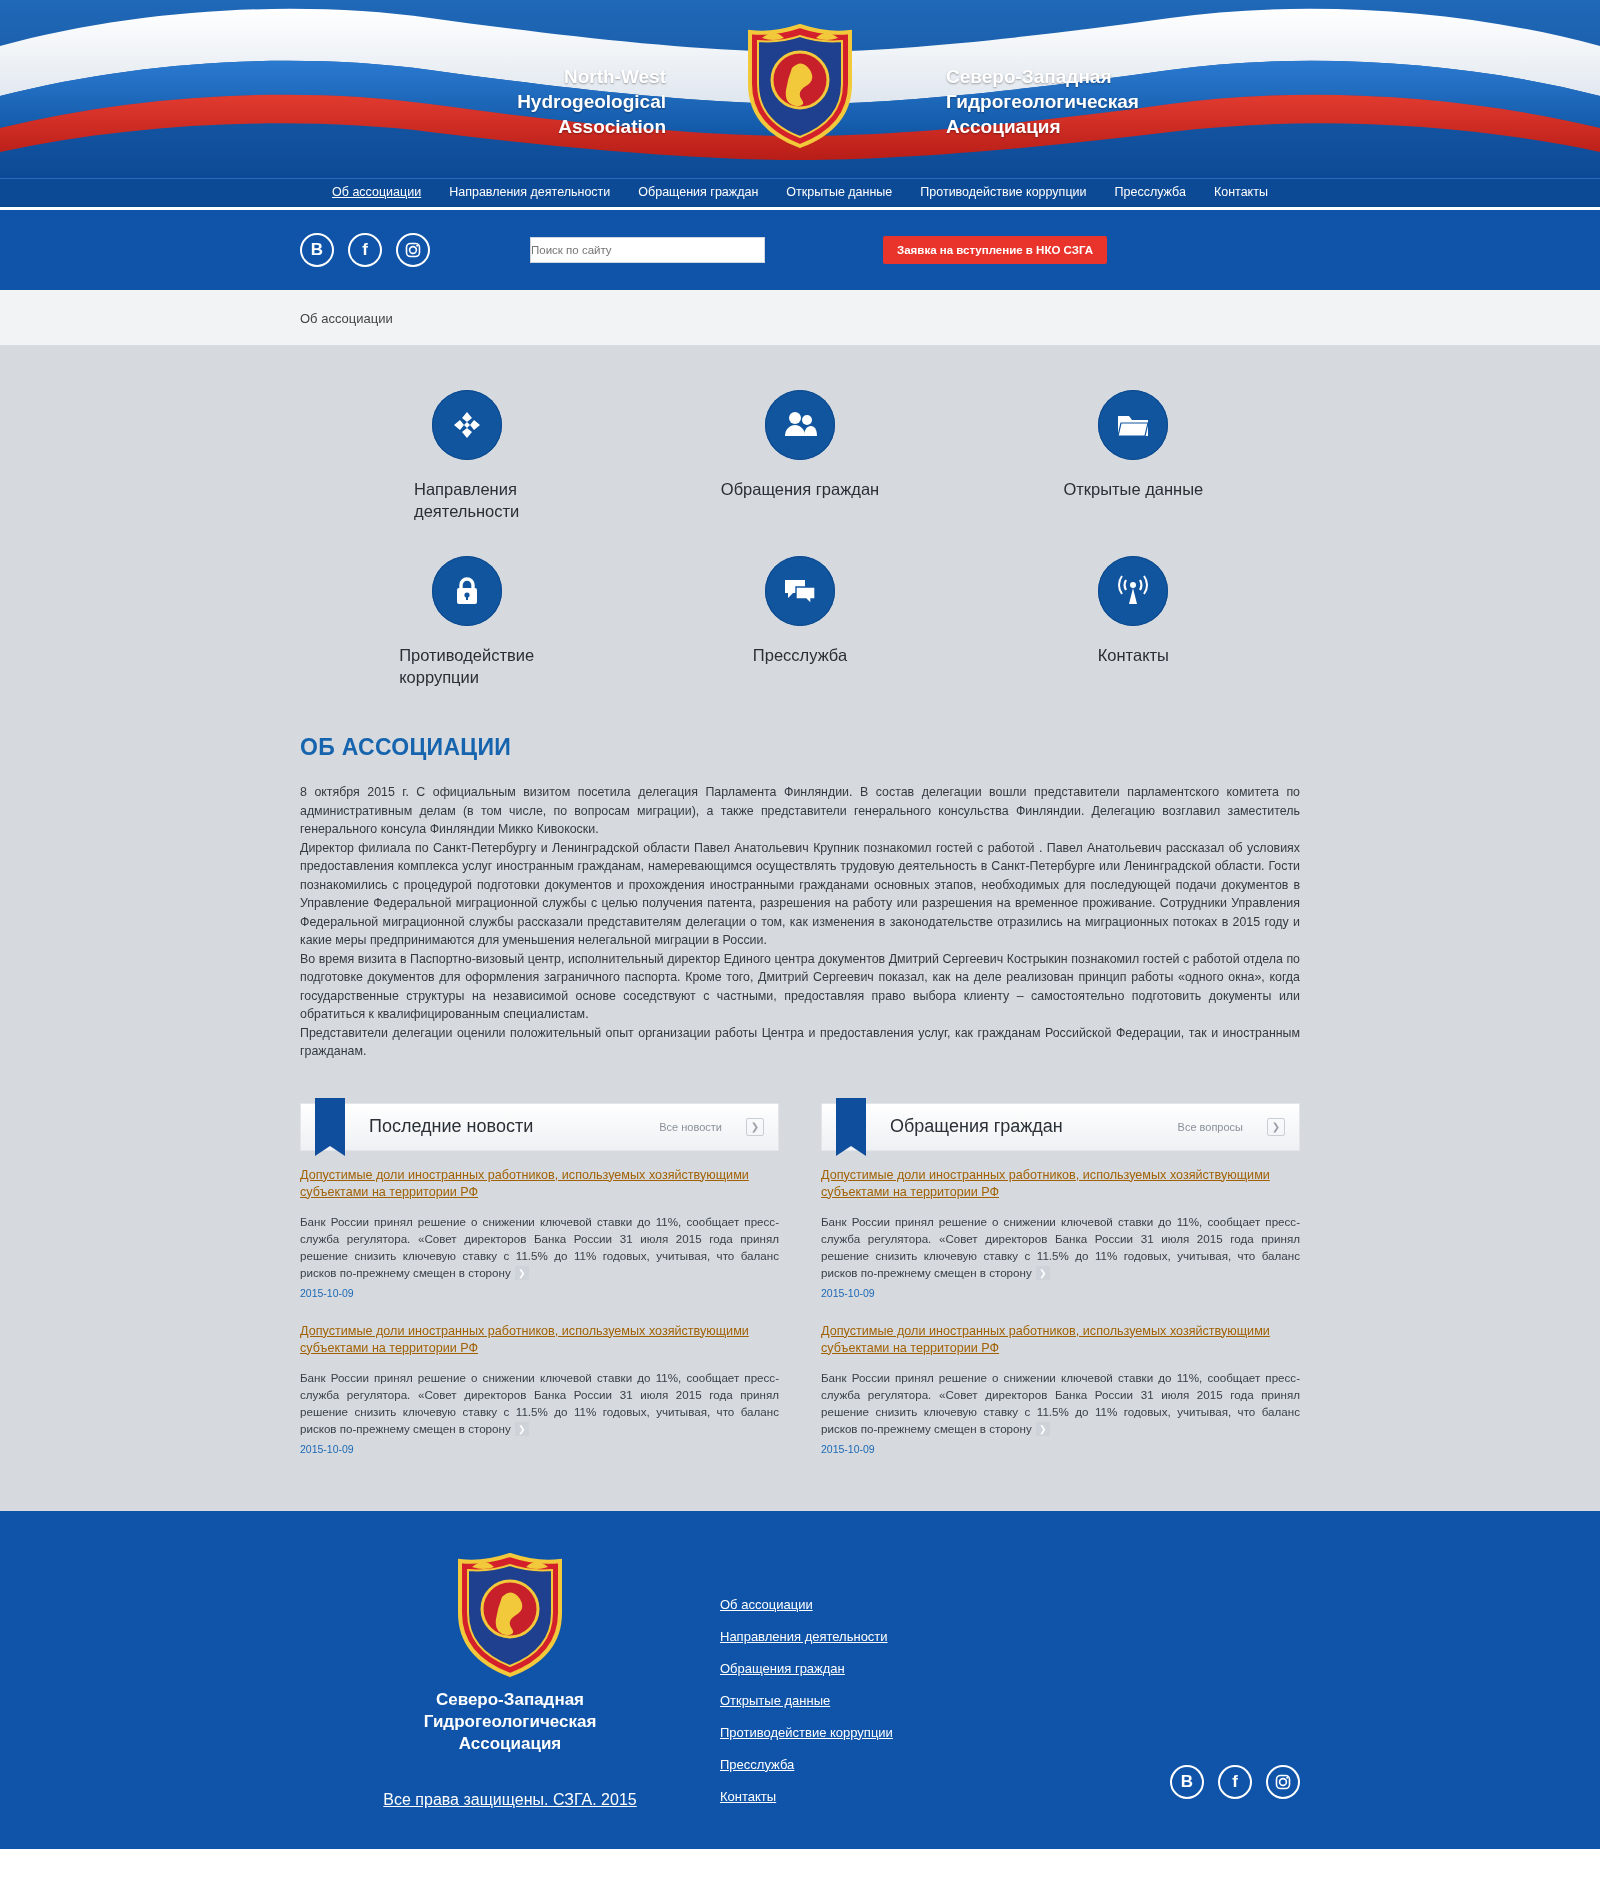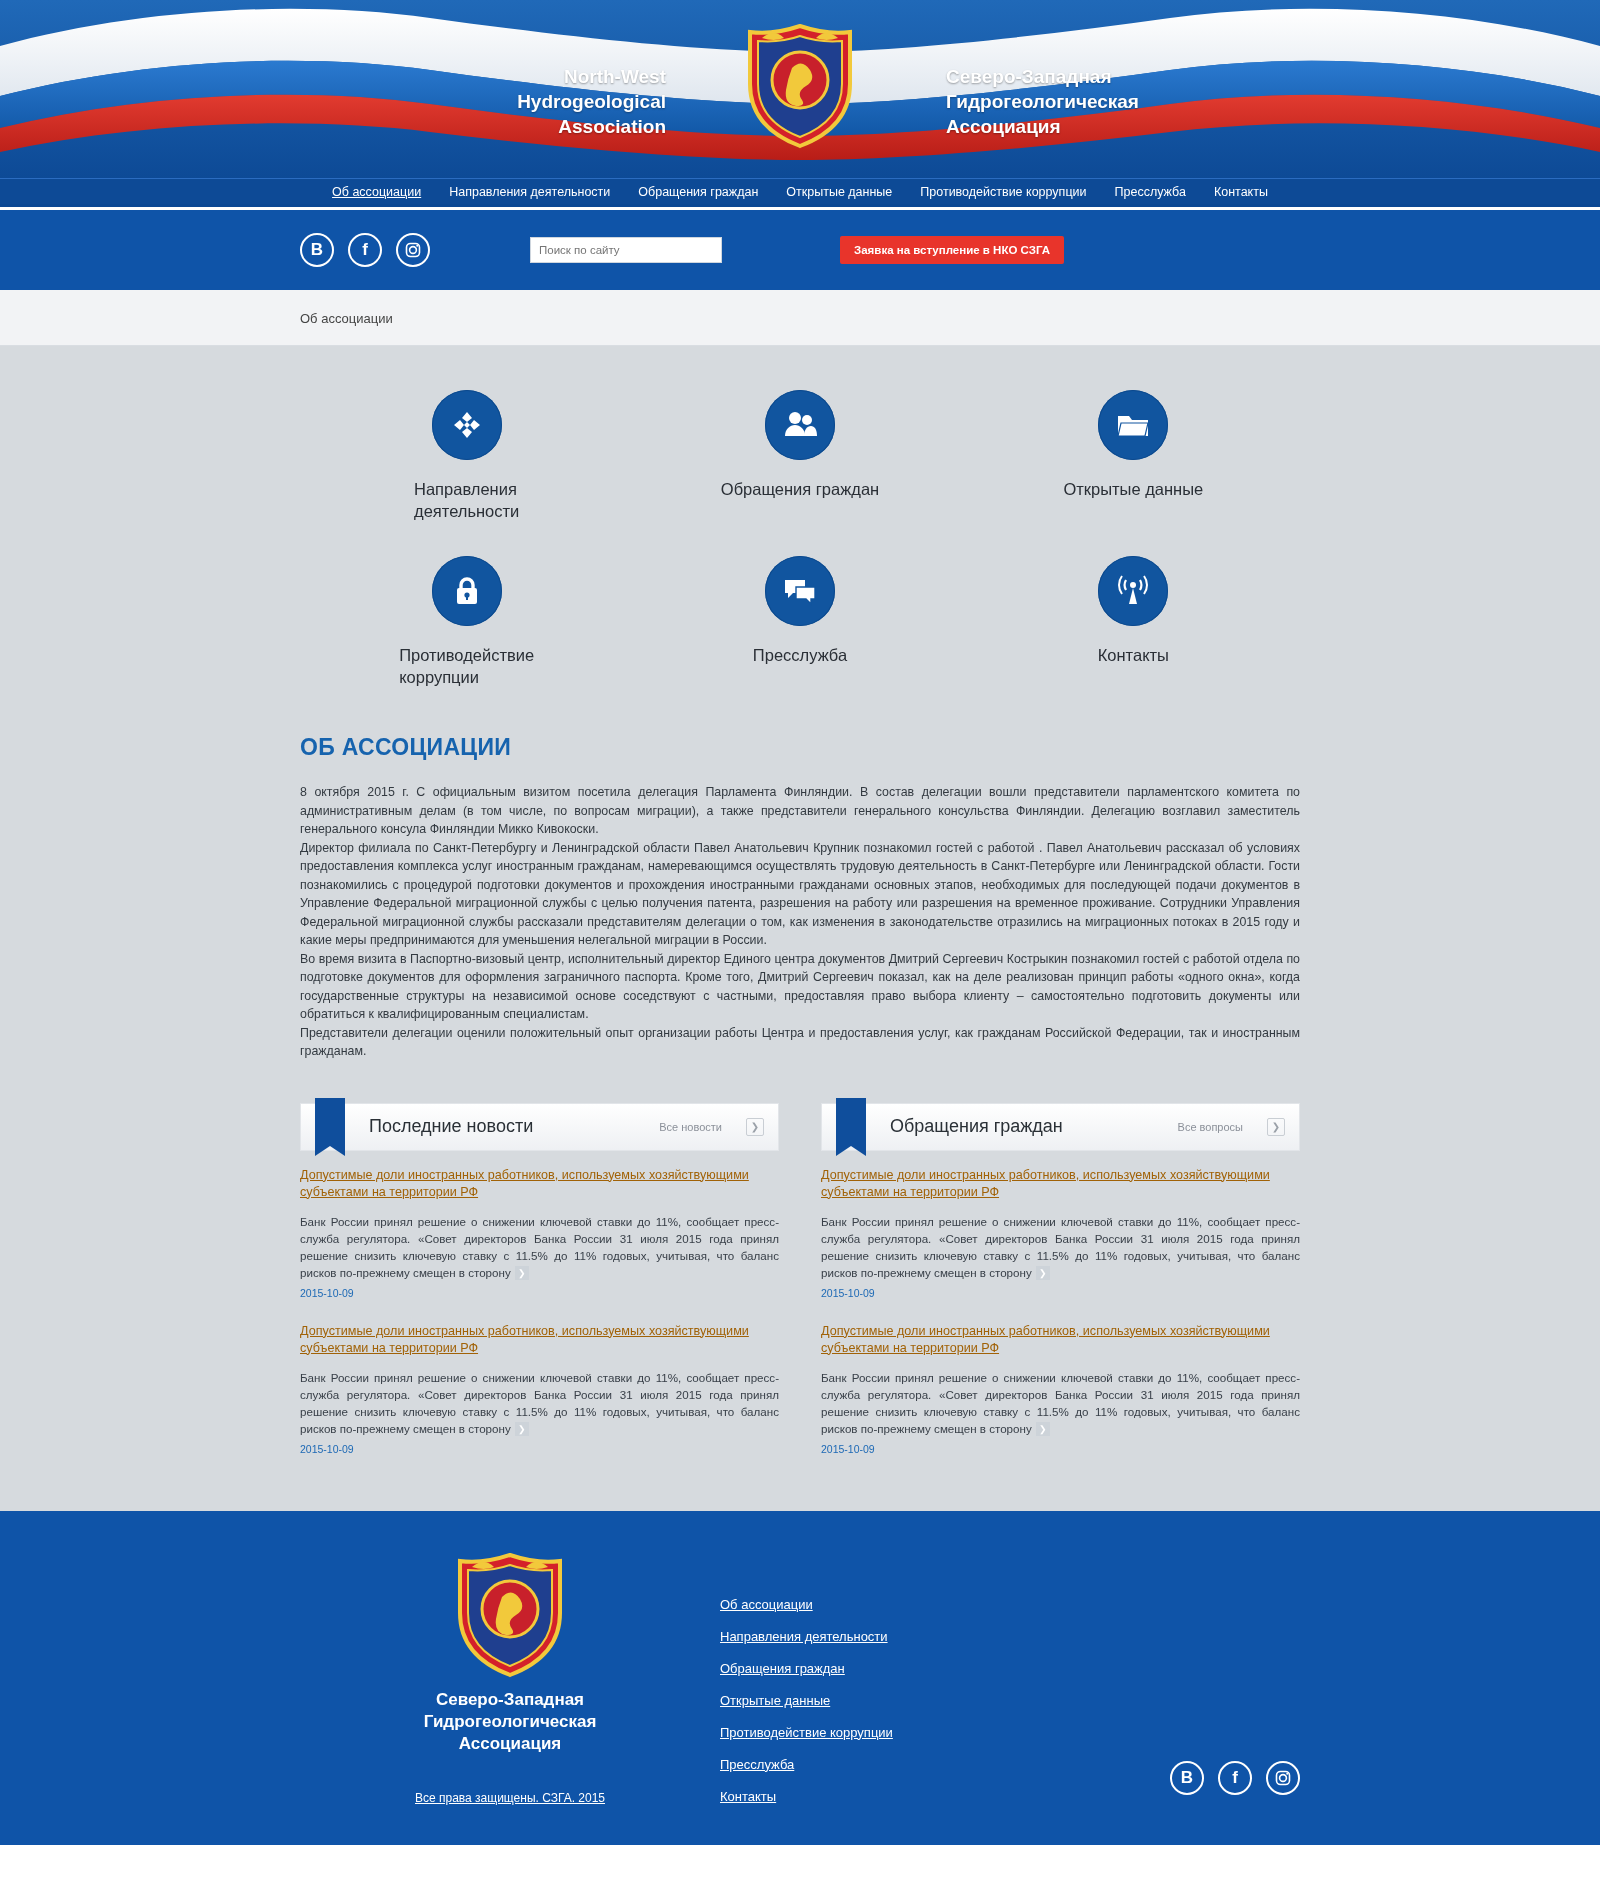--- a/index.html
+++ b/index.html
@@ -61,23 +61,23 @@
   .utilbar-inner { width: 1000px; margin: 0 auto; display:flex; align-items:center; gap: 18px; position: relative; }
   .social { display:flex; gap: 14px; margin-left: 0px; }
   .soc-btn {
     width: 34px; height: 34px; border-radius: 50%;
     border: 2px solid #ffffff; color:#fff;
     display:flex; align-items:center; justify-content:center;
     font-size: 17px; font-weight: bold;
   }
   .search-box {
     margin-left: 82px;
-    width: 192px; height: 26px;
+    width: 235px; height: 26px;
     background:#fff; border: 1px solid #cfd6de;
-    display:flex; align-items:center; padding: 0 8px;
+    display:flex; align-items:center; padding: 0 0;
   }
   .search-box input {
     border: none; outline: none; width: 100%;
     font-size: 11.5px; color: #666; font-family: "Liberation Sans", sans-serif;
   }
   .join-btn {
     margin-left: 100px;
     background: #e8342b; color: #fff;
     font-size: 11.5px; font-weight: bold;
     padding: 8px 14px; border: none; border-radius: 2px;
@@ -162,21 +162,21 @@
 
   
   .footer { background: #0f54a8; padding: 40px 0 40px 0; }
   .footer-inner { width: 1000px; margin: 0 auto; display:flex; }
   .footer-left { width: 420px; display:flex; flex-direction:column; align-items:center; }
   .footer-crest { width: 120px; height: 128px; }
   .footer-org {
     color:#fff; font-weight:bold; font-size: 17px; line-height: 22px; text-align:center; margin-top: 10px;
   }
   .footer-rights {
-    color:#fff; font-size: 12px; text-decoration: underline; margin-top: 36px;
+    color:#fff; font-size: 16px; text-decoration: underline; margin-top: 36px;
   }
   .footer-nav { flex:1; display:flex; flex-direction:column; gap: 17px; padding-top: 46px; }
   .footer-nav a { color:#ffffff; font-size: 13px; text-decoration: underline; }
   .footer-social { display:flex; gap: 14px; align-items:flex-end; padding-bottom: 10px; }
 </style>
 </head>
 <body>
 
 <div class="page">
 

